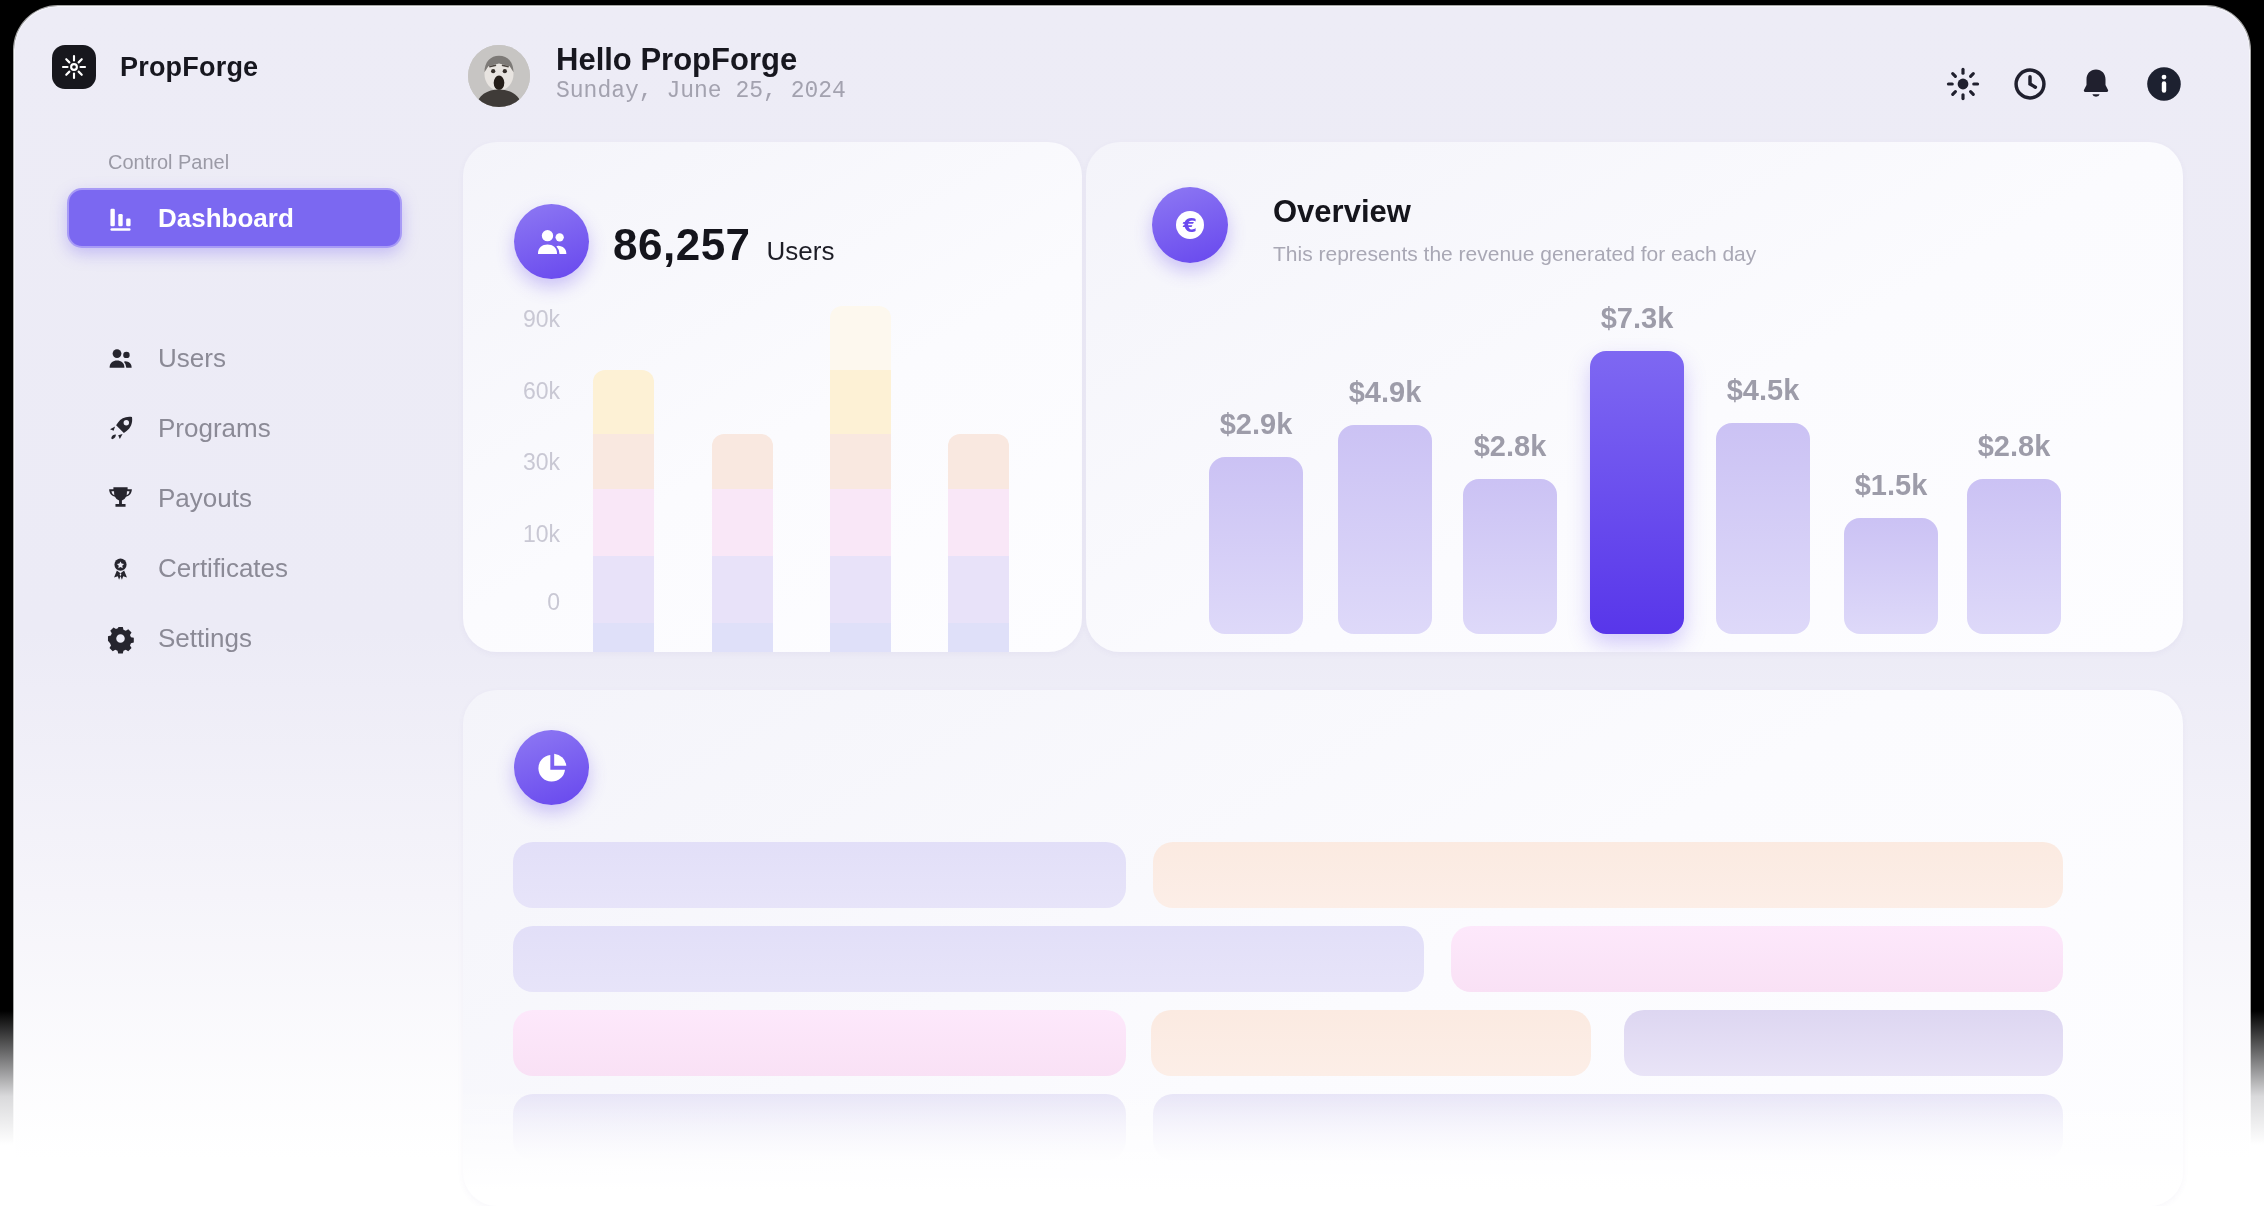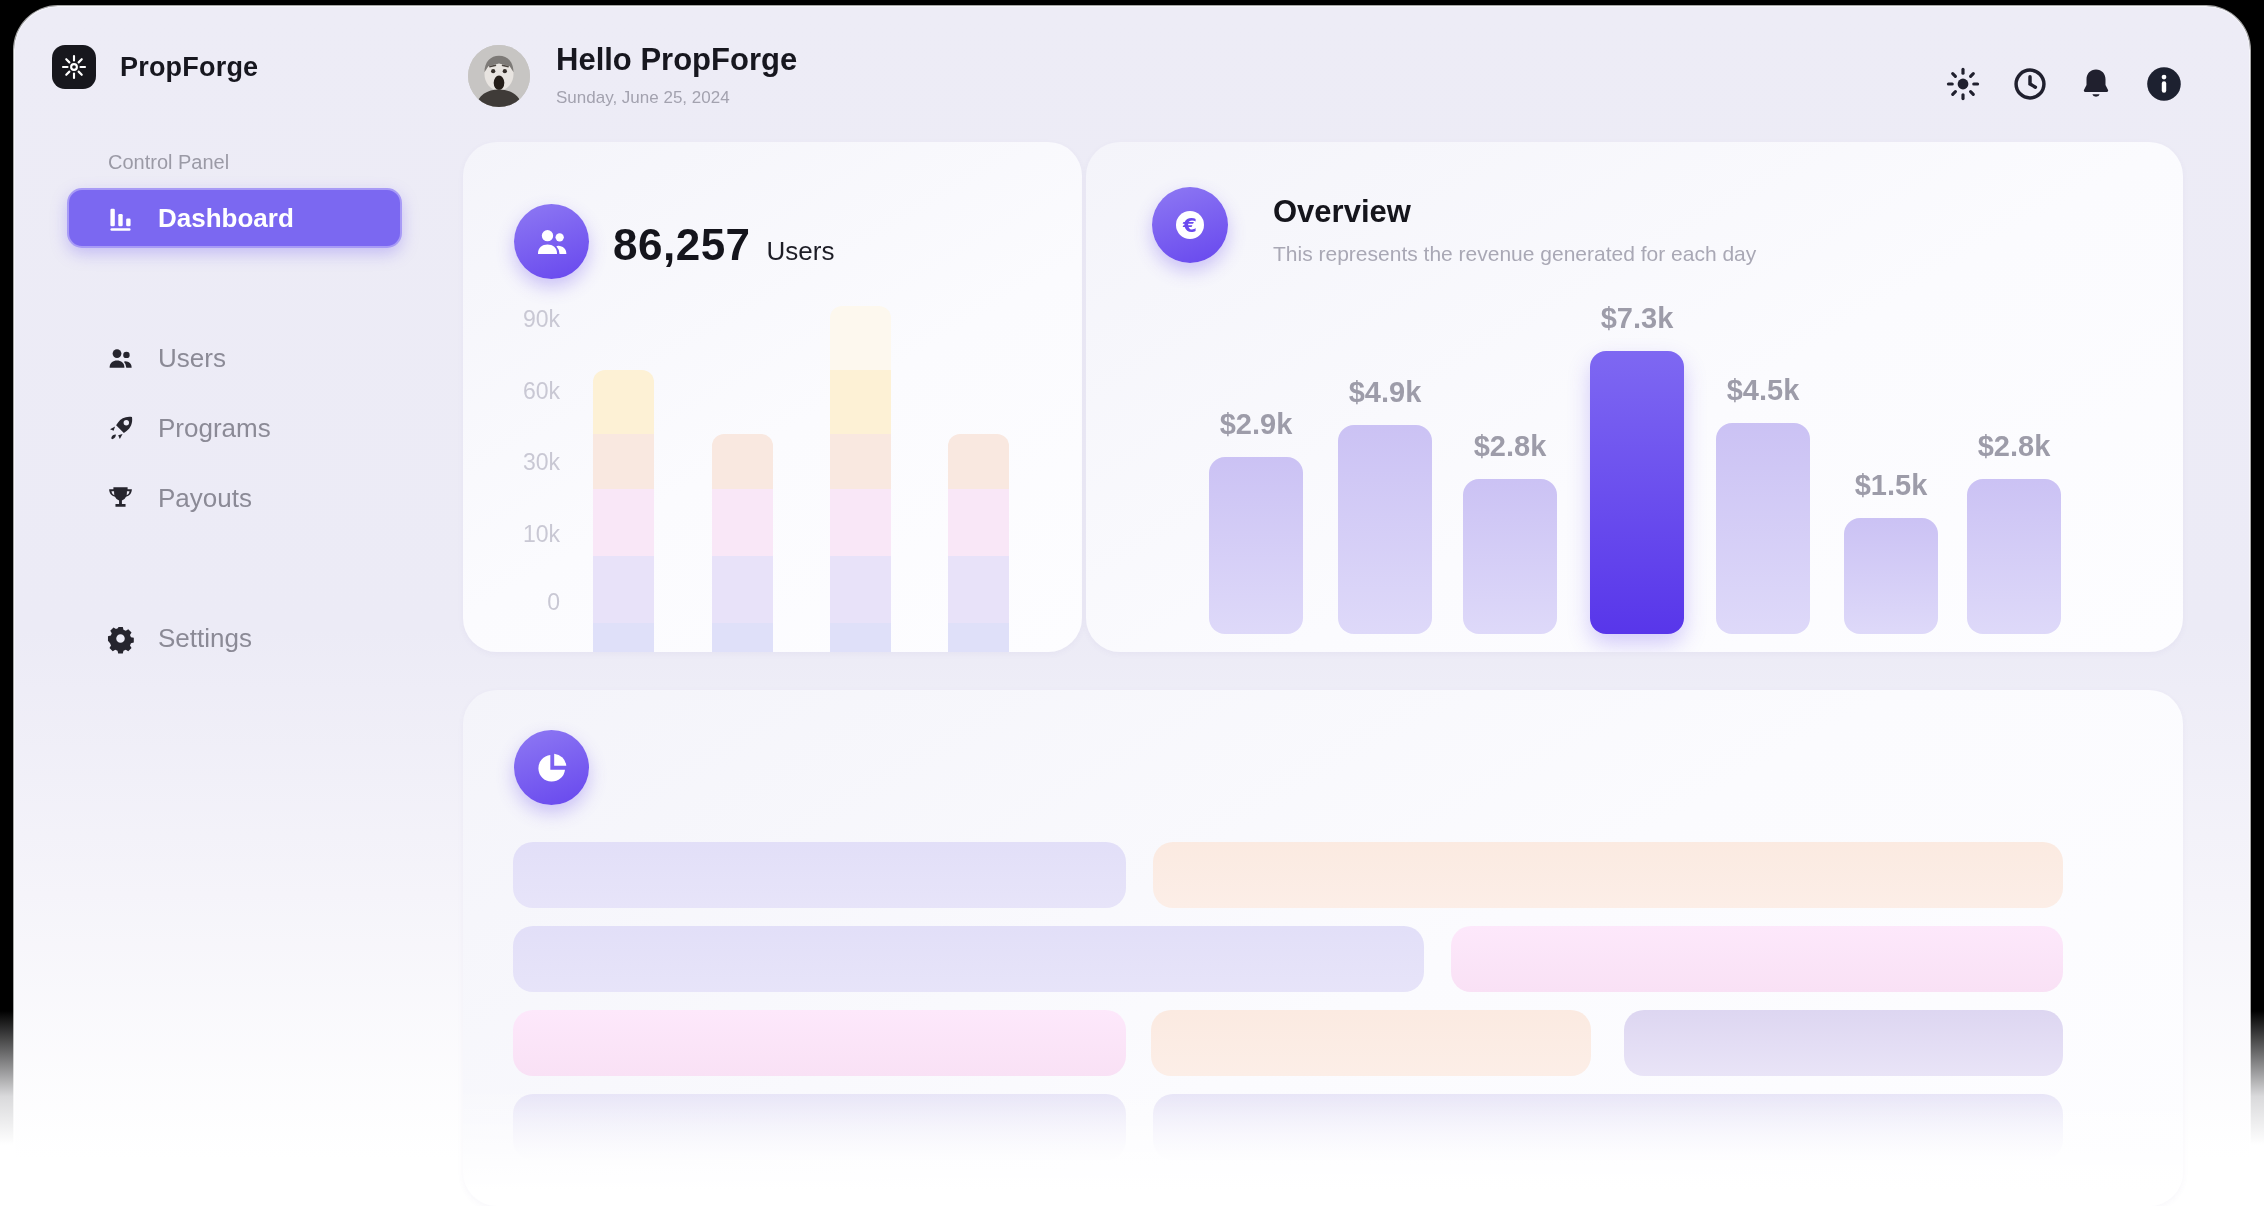--- a/index.html
+++ b/index.html
@@ -33,21 +33,21 @@
     background:#7b68f1;border:2px solid #a89bf6;padding-left:36px;
     box-shadow:0 6px 16px rgba(123,104,241,.35);
   }
   .nav-item.active .nav-icon{color:#ffffff;}
   .nav-item.active .nav-label{color:#ffffff;font-weight:600;}
   
   .avatar{position:absolute;left:454px;top:39px;width:62px;height:62px;border-radius:50%;overflow:hidden;background:#c7c5c3;}
   .avatar svg{width:62px;height:62px;display:block;}
   .greeting{position:absolute;left:542px;top:36px;}
   .greeting-title{font-size:31px;font-weight:700;color:#17171f;}
-  .greeting-date{margin-top:10px;font-size:17px;color:#a3a2af;}
+  .greeting-date{font-size:23px;color:#a3a2af;font-family:Liberation Mono, monospace;}
   .search{
     position:absolute;left:1589px;top:46px;width:302px;height:62px;box-sizing:border-box;
     background:#ffffff;border:2px solid #e7e6f0;border-radius:16px;
     display:flex;align-items:center;padding:0 18px;
   }
   .search svg{width:24px;height:24px;flex:0 0 auto;}
   .search input{
     border:none;outline:none;background:transparent;margin-left:14px;width:100%;
     font-size:24px;color:#3a3946;font-family:"Liberation Sans", sans-serif;
   }
@@ -160,20 +160,30 @@
         </span>
         <span class="nav-label">Programs</span>
       </div>
       <div class="nav-item" style="top: 462px;">
         <span class="nav-icon">
           <svg viewBox="0 0 24 24" fill="currentColor">
             <path d="M6.5 3.3h11v1.6h3.3c-.1 3.1-1.8 5.2-4.5 5.7a5.7 5.7 0 0 1-3.2 3v2.6h2.8v2.1H8.1v-2.1h2.8v-2.6a5.7 5.7 0 0 1-3.2-3C5 10.1 3.3 8 3.2 4.9h3.3zM5 6.4c.2 1.5 1 2.5 2.2 3-.1-1-.2-2-.2-3zm14 0h-2c0 1-.1 2-.2 3 1.2-.5 2-1.5 2.2-3z"></path>
           </svg>
         </span>
         <span class="nav-label">Payouts</span>
+      </div>
+      <div class="nav-item" style="top: 532px;">
+        <span class="nav-icon">
+          <svg viewBox="0 0 24 24" fill="currentColor">
+            <circle cx="12" cy="9" r="4.7"></circle>
+            <path d="M9.2 13.6 7 19l2.9-1 1 2.8 1.8-4.6zM14.8 13.6 17 19l-2.9-1-1 2.8-1.8-4.6z"></path>
+            <path d="M12 6.5l.85 1.7 1.9.3-1.4 1.35.35 1.9L12 10.85l-1.7.9.35-1.9-1.4-1.35 1.9-.3z" fill="#edecf6"></path>
+          </svg>
+        </span>
+        <span class="nav-label">Certificates</span>
       </div>
       <div class="nav-item" style="top: 602px;">
         <span class="nav-icon">
           <svg viewBox="0 0 24 24" fill="currentColor">
             <path fill-rule="evenodd" d="M10.2 3h3.6l.5 2.2 1.8.75 1.9-1.2 2.55 2.55-1.2 1.9.75 1.8 2.2.5v3.6l-2.2.5-.75 1.8 1.2 1.9-2.55 2.55-1.9-1.2-1.8.75-.5 2.2h-3.6l-.5-2.2-1.8-.75-1.9 1.2-2.55-2.55 1.2-1.9-.75-1.8L2.3 13.8v-3.6l2.2-.5.75-1.8-1.2-1.9L6.6 3.45l1.9 1.2 1.8-.75zM12 15.3a3.3 3.3 0 1 1 0-6.6 3.3 3.3 0 0 1 0 6.6z"></path>
           </svg>
         </span>
         <span class="nav-label">Settings</span>
       </div>
     </div>

